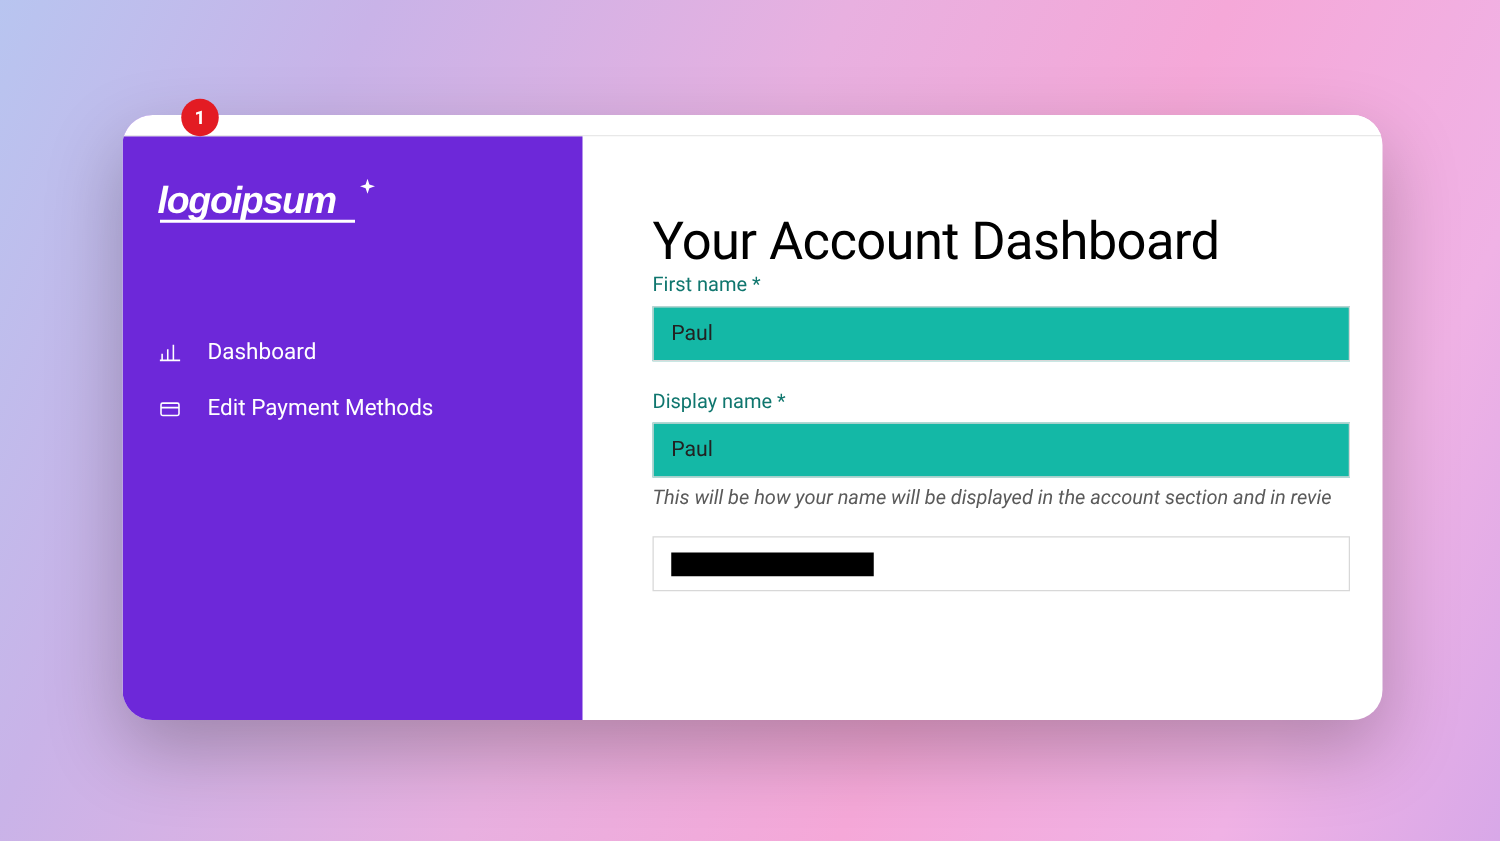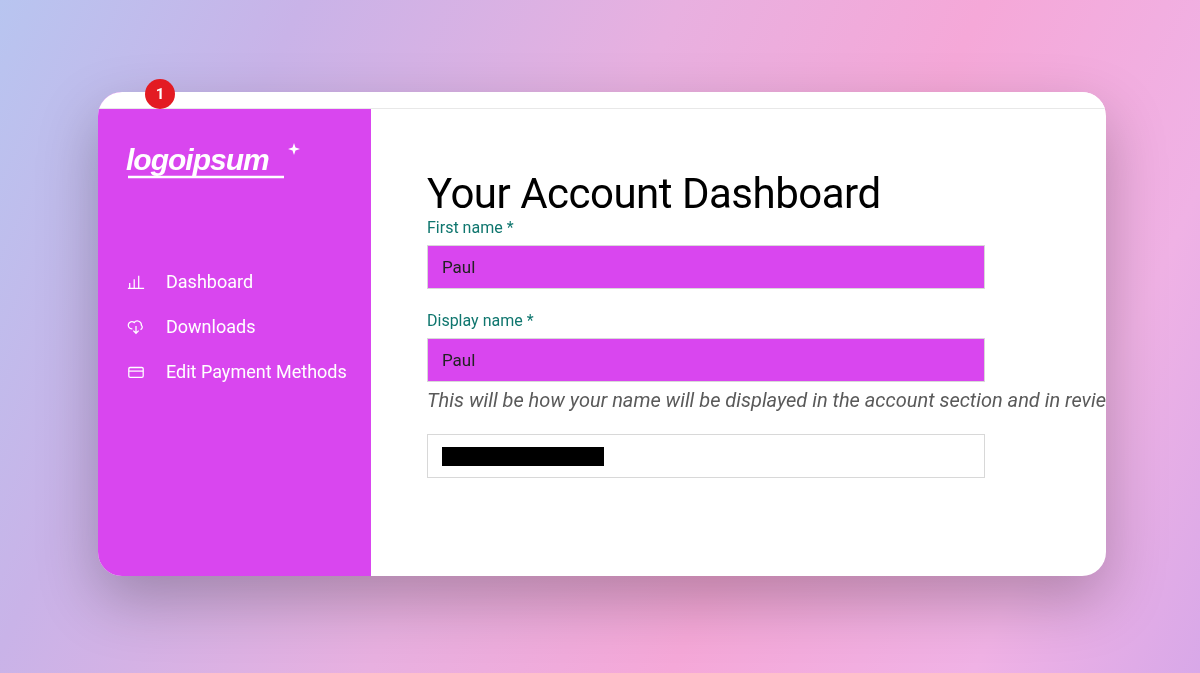--- a/index.html
+++ b/index.html
@@ -54,21 +54,21 @@
       z-index: 10;
     }
     .badge-wrap {
       position: absolute;
       top: 92px;
       left: 158px;
       z-index: 10;
     }
     .sidebar {
       width: 368px;
-      background: #d946ef;
+      background: #6d28d9;
       color: #ffffff;
       padding-top: 17px;
       position: relative;
     }
     .logo-area {
       padding: 28px 28px 10px 28px;
     }
     .logo-svg {
       display: block;
     }
@@ -121,28 +121,28 @@
       display: block;
       font-size: 16px;
       color: #0f766e;
       margin-bottom: 8px;
       font-weight: 400;
     }
     .input {
       width: 558px;
       height: 44px;
       border: 1px solid #d8d8d8;
-      background: #d946ef;
+      background: #14b8a6;
       padding: 0 14px;
       font-size: 17px;
       color: #222222;
       font-family: inherit;
     }
     .help {
-      font-size: 20px;
+      font-size: 16px;
       font-style: italic;
       color: #5a5a5a;
       margin-top: 6px;
       white-space: nowrap;
     }
     .redacted {
       width: 558px;
       height: 44px;
       border: 1px solid #d8d8d8;
       background: #ffffff;
@@ -182,28 +182,20 @@
         <span class="nav-icon">
           <svg width="18" height="18" viewBox="0 0 20 20">
               <path d="M3 17 L3 11 M8 17 L8 7 M13 17 L13 3 M1 17 L19 17"></path>
             </svg>
         </span>
         <span>Dashboard</span>
       </div>
       <div class="nav-item">
         <span class="nav-icon">
           <svg width="18" height="18" viewBox="0 0 20 20">
-              <path d="M6 12 A4 4 0 1 1 8 5 A4.5 4.5 0 0 1 16 8 A3 3 0 0 1 15 13 M10 9 L10 17 M7 14 L10 17 L13 14"></path>
-            </svg>
-        </span>
-        <span>Downloads</span>
-      </div>
-      <div class="nav-item">
-        <span class="nav-icon">
-          <svg width="18" height="18" viewBox="0 0 20 20">
               <rect x="2" y="5" width="16" height="11" rx="1.5"></rect>
               <line x1="2" y1="9" x2="18" y2="9"></line>
             </svg>
         </span>
         <span>Edit Payment Methods</span>
       </div>
     </nav>
   </aside>
 
   <main class="main">

